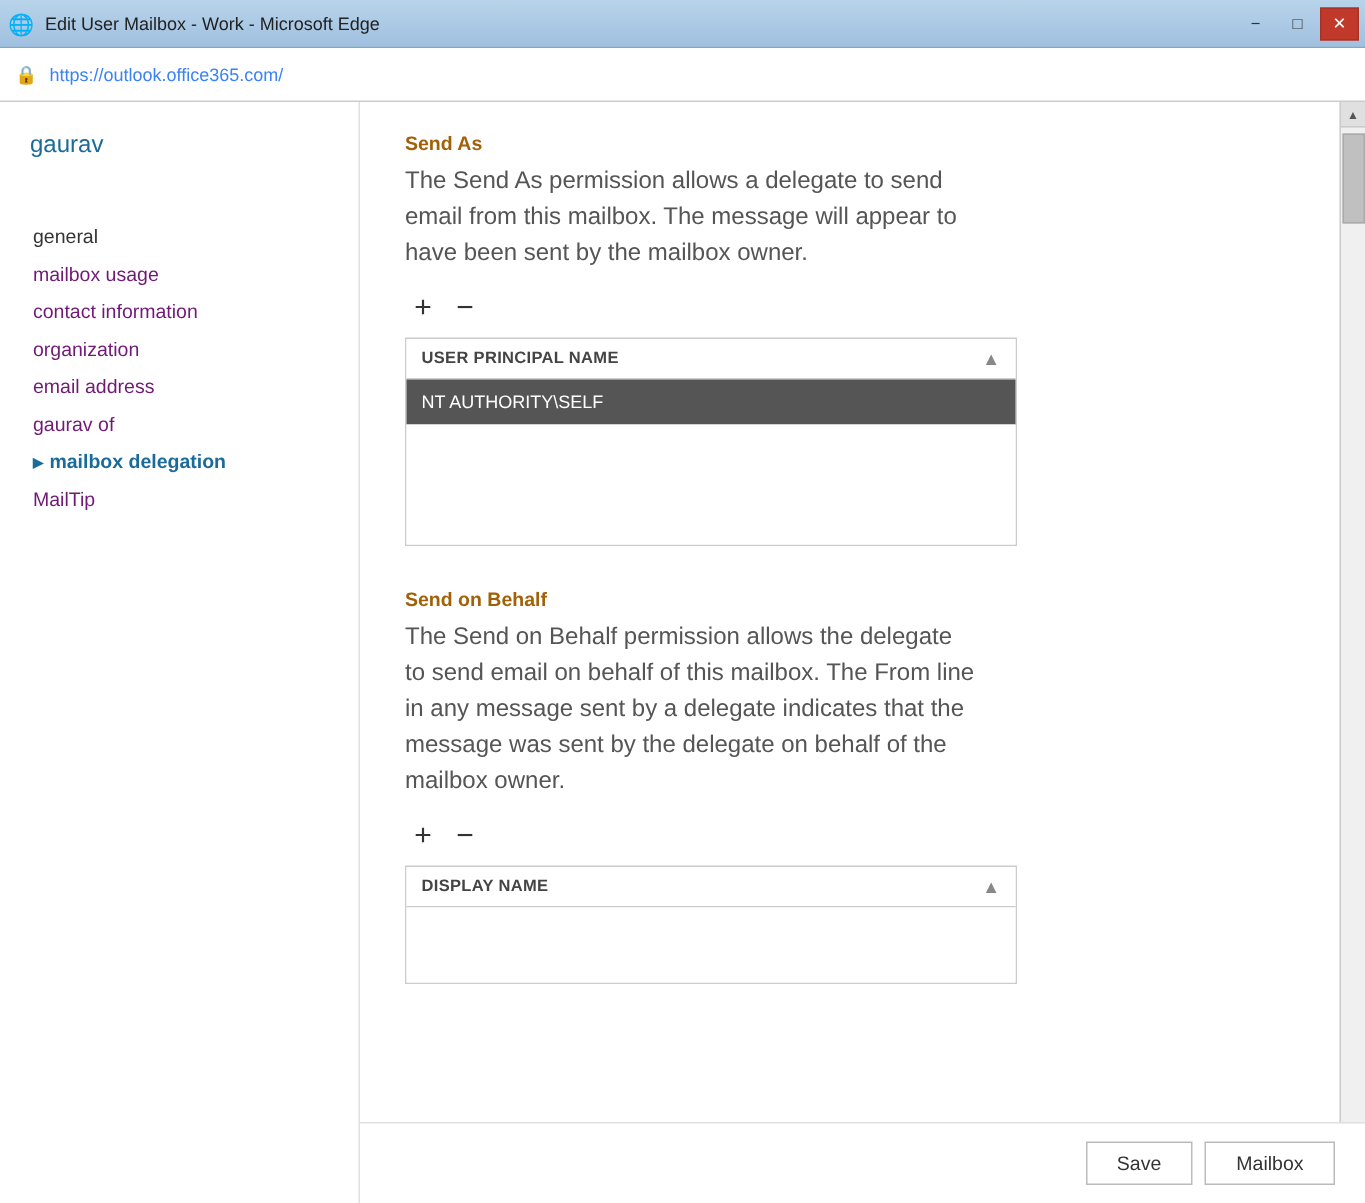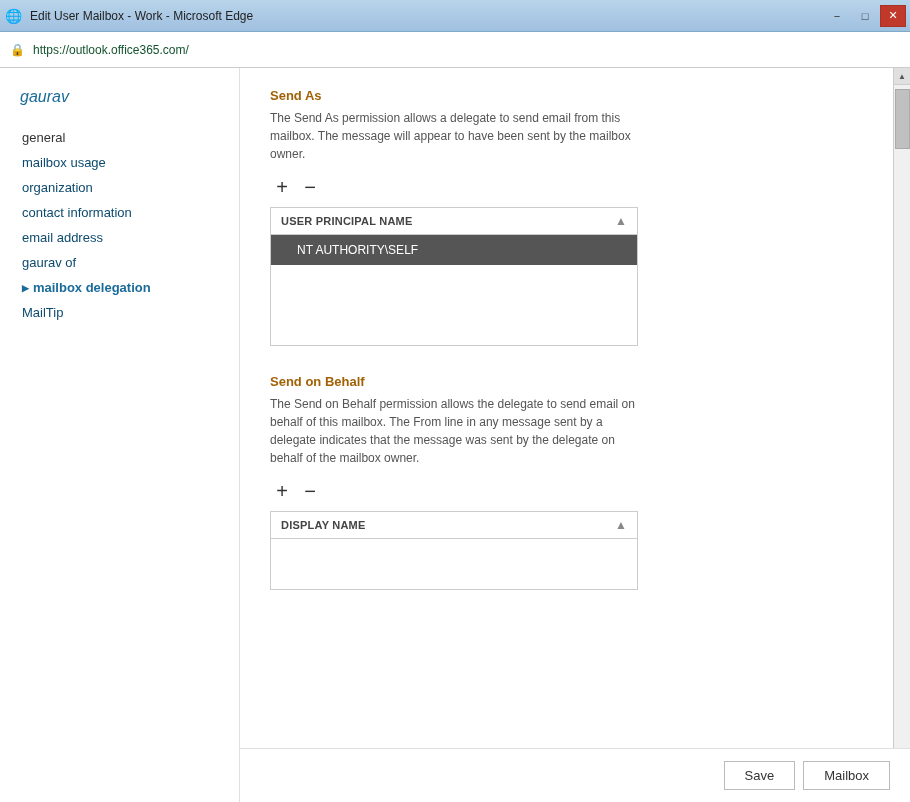--- a/index.html
+++ b/index.html
@@ -64,21 +64,21 @@
     }
     .lock-icon {
       color: #666;
       font-size: 12px;
     }
     .address-input {
       flex: 1;
       border: none;
       outline: none;
       font-size: 12px;
-      color: #14532d;
+      color: #3b82f6;
       background: transparent;
     }
 
     
     .main-window {
       display: flex;
       height: calc(802px - 32px - 36px);
       background: white;
       position: relative;
     }
@@ -89,35 +89,34 @@
       min-width: 240px;
       padding: 20px 0 0 20px;
       border-right: 1px solid #e0e0e0;
       background: white;
     }
     .sidebar-username {
       color: #1a6b9a;
       font-size: 16px;
       font-weight: 400;
       margin-bottom: 20px;
-      font-style: italic;
     }
     .sidebar-nav {
       display: flex;
       flex-direction: column;
       gap: 2px;
     }
     .nav-item {
-      color: #0c4a6e;
+      color: #701a75;
       font-size: 13px;
       padding: 4px 2px;
       cursor: pointer;
       text-decoration: none;
     }
-    .nav-item.plain { color: #333; }
+    .nav-item.plain { color: #333; margin-top: 20px; }
     .nav-item.active {
       color: #1a6b9a;
       font-weight: 600;
       display: flex;
       align-items: center;
       gap: 4px;
     }
     .nav-item.active::before {
       content: '▶';
       font-size: 9px;
@@ -136,21 +135,21 @@
     .section {
       margin-bottom: 28px;
     }
     .section-title {
       font-size: 13px;
       font-weight: 600;
       color: #a16207;
       margin-bottom: 6px;
     }
     .section-desc {
-      font-size: 12px;
+      font-size: 16px;
       color: #555;
       line-height: 1.5;
       margin-bottom: 12px;
       max-width: 380px;
     }
 
     
     .action-btns {
       display: flex;
       gap: 4px;
@@ -166,21 +165,21 @@
       height: 24px;
       display: flex;
       align-items: center;
       justify-content: center;
       background: transparent;
       border: none;
     }
 
     
     .data-table {
-      width: 368px;
+      width: 408px;
       border: 1px solid #ccc;
       background: white;
     }
     .table-header {
       display: flex;
       align-items: center;
       background: white;
       border-bottom: 1px solid #ccc;
       padding: 6px 10px;
       font-size: 11px;
@@ -194,21 +193,21 @@
       font-size: 11px;
     }
     .sort-icon {
       color: #888;
       font-size: 12px;
       cursor: pointer;
     }
     .table-row-selected {
       background: #555;
       color: white;
-      padding: 8px 26px;
+      padding: 8px 10px;
       font-size: 12px;
       font-weight: 500;
     }
     .table-body {
       min-height: 80px;
       background: white;
     }
 
     
     .scrollbar-track {
@@ -301,22 +300,22 @@
   <input class="address-input" type="text" readonly="" value="https://outlook.office365.com/" style="">
 </div>
 
 <div class="main-window">
 
   <div class="sidebar">
     <div class="sidebar-username">gaurav</div>
     <nav class="sidebar-nav">
       <a class="nav-item plain" href="#">general</a>
       <a class="nav-item" href="#">mailbox usage</a>
+      <a class="nav-item" href="#">contact information</a>
       <a class="nav-item" href="#">organization</a>
-      <a class="nav-item" href="#">contact information</a>
       <a class="nav-item" href="#">email address</a>
       <a class="nav-item" href="#">gaurav of</a>
       <a class="nav-item active" href="#">mailbox delegation</a>
       <a class="nav-item" href="#">MailTip</a>
     </nav>
   </div>
 
   <div class="content">
 
     <div class="section">

